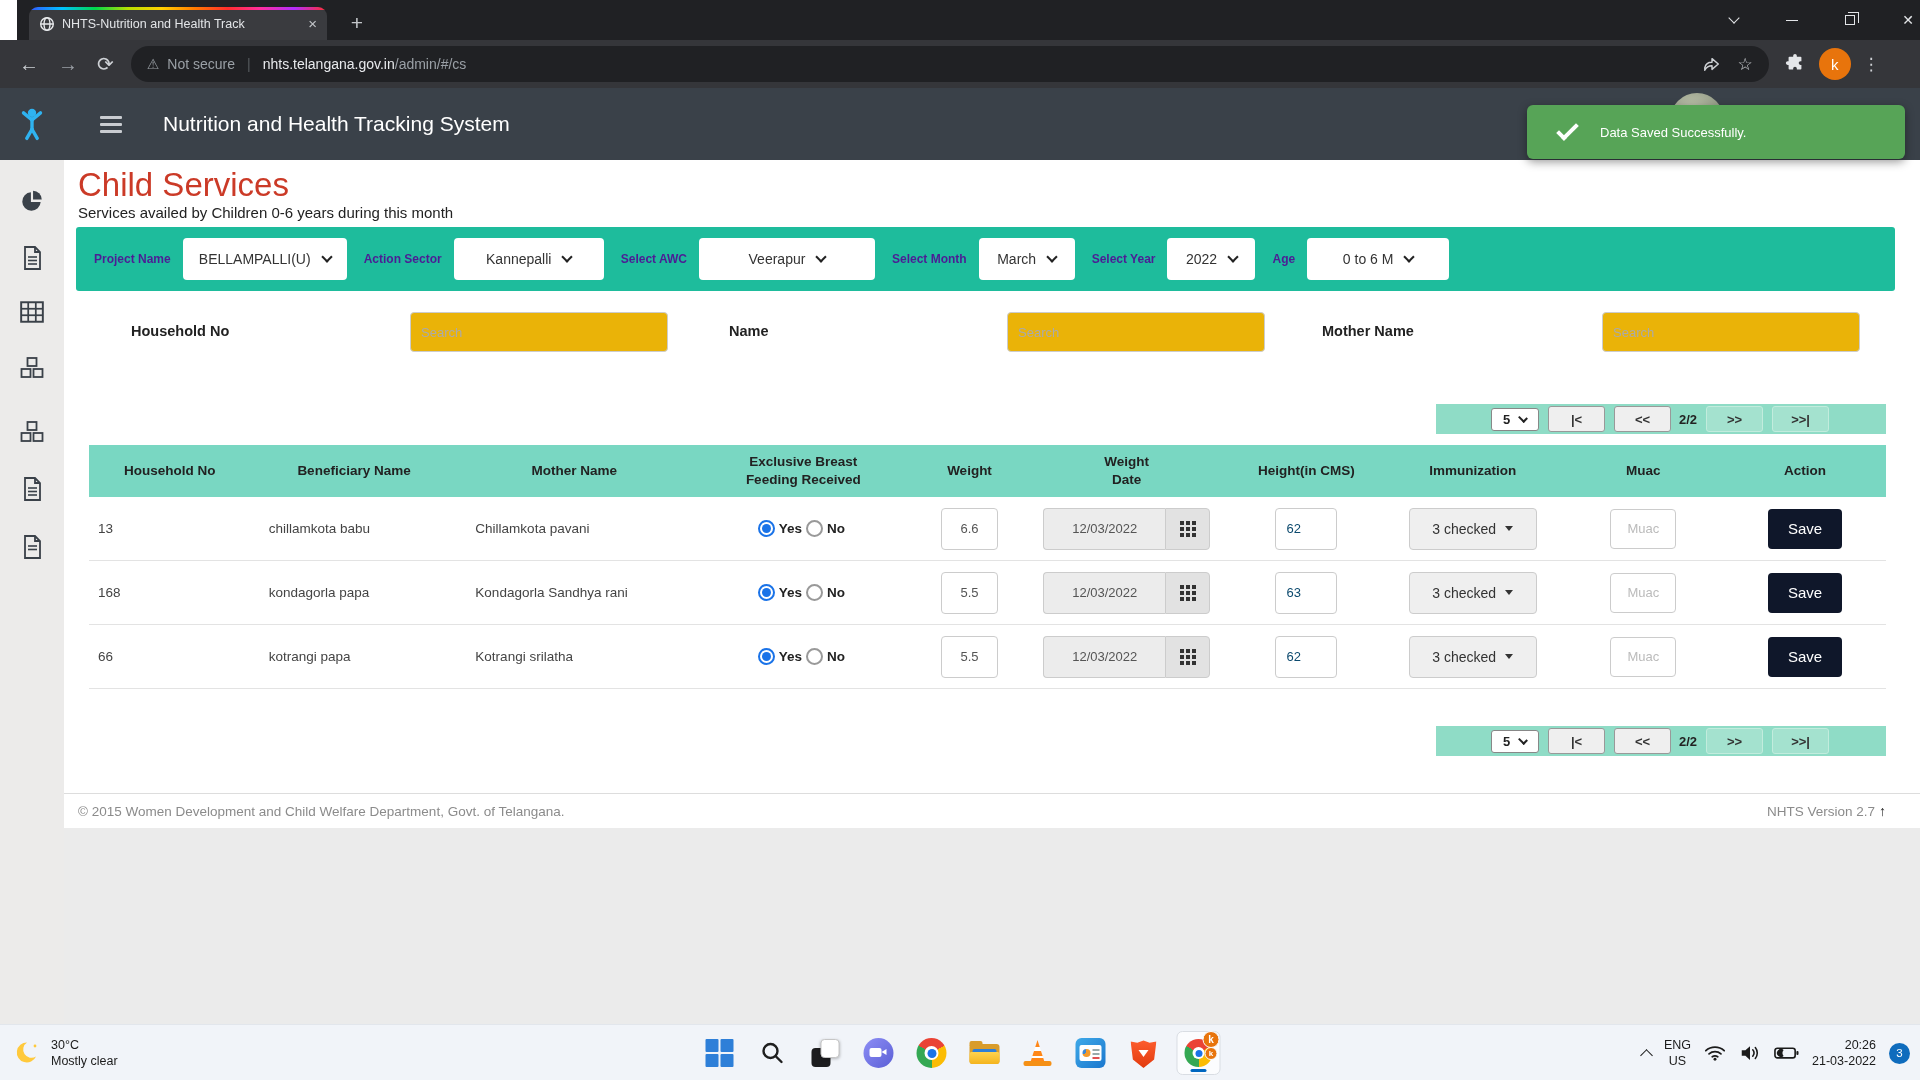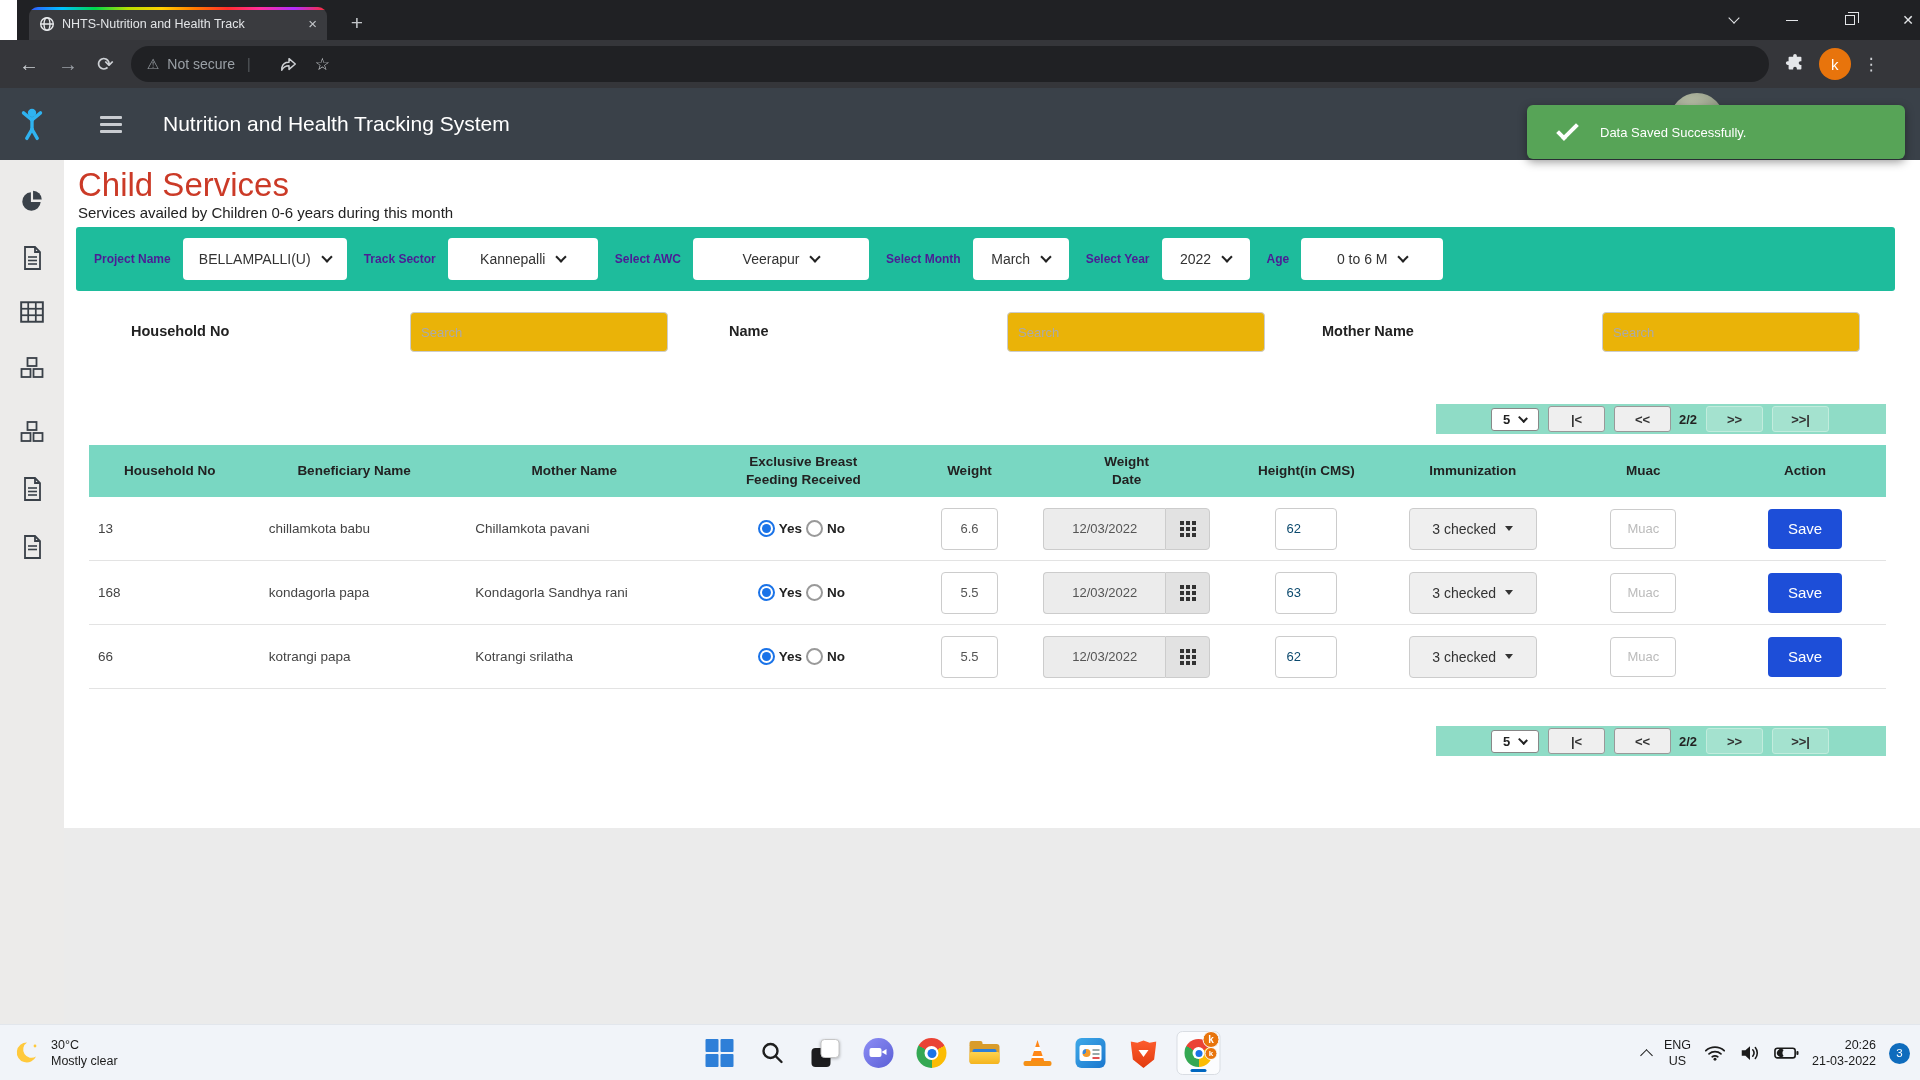--- a/index.html
+++ b/index.html
@@ -86,21 +86,21 @@
 .radio-label{font-weight:bold;font-size:13.5px;color:#222;margin:0 4px 0 4px}
 .winput{width:57px;height:42px;border:1px solid #ccc;border-radius:4px;text-align:center;font-size:13px;color:#555;background:#fff;outline:none}
 .dategrp{display:flex;height:42px}
 .dateinput{width:122px;height:42px;border:1px solid #ccc;border-right:none;border-radius:4px 0 0 4px;background:#ECECEC;text-align:center;font-size:13px;color:#555;outline:none}
 .datebtn{width:45px;height:42px;border:1px solid #ccc;border-radius:0 4px 4px 0;background:#E2E2E2;display:flex;align-items:center;justify-content:center}
 .hinput{width:62px;height:42px;border:1px solid #ccc;border-radius:4px;padding-left:10px;font-size:13px;color:#0c4a6e;background:#fff;outline:none}
 .immun-btn{width:128px;height:42px;background:#EFEFEF;border:1px solid #ccc;border-radius:4px;display:flex;align-items:center;justify-content:center;gap:9px;font-size:14px;color:#333}
 .immun-caret{width:0;height:0;border-left:4px solid transparent;border-right:4px solid transparent;border-top:5px solid #333}
 .muac-input{width:66px;height:40px;border:1px solid #ccc;border-radius:4px;text-align:center;font-size:13px;color:#555;outline:none}
 .muac-input::placeholder{color:#bbb}
-.save-btn{width:74px;height:40px;background:#1d4ed8;border:none;border-radius:4px;color:#fff;font-size:15px}
+.save-btn{width:74px;height:40px;background:#0f172a;border:none;border-radius:4px;color:#fff;font-size:15px}
 
 
 .footer{position:absolute;left:0;right:0;top:633px;height:35px;border-top:1px solid #ddd;display:flex;align-items:center;justify-content:space-between;padding:0 34px 0 14px;background:#fff}
 .foot-left{font-size:13.5px;color:#8b8b8b}
 .foot-right{font-size:13.5px;color:#8b8b8b;display:flex;align-items:center;gap:4px}
 .foot-up{color:#222;font-weight:bold;font-size:14px}
 .graybottom{position:absolute;left:0;right:0;top:668px;bottom:0;background:#EBEBEB}
 
 
 .taskbar{position:absolute;left:0;right:0;bottom:0;height:56px;background:#F1F4F9;border-top:1px solid #e2e6ec}
@@ -179,20 +179,21 @@
 </div>
 
 <div class="navbar">
   <span class="nav-ico">←</span>
   <span class="nav-ico dim">→</span>
   <span class="nav-ico">⟳</span>
   <div class="omnibox">
     <span class="ob-warn">⚠</span>
     <span>Not secure</span>
     <span class="ob-div">|</span>
+    <span class="ob-url"><span class="ob-domain">nhts.telangana.gov.in</span><span class="ob-path">/admin/#/cs</span></span>
     <svg class="ob-ico" width="20" height="18" viewBox="0 0 22 20">
         <path d="M3 17v-3a8 8 0 0 1 8-6V4l7 6-7 6v-4a9 9 0 0 0-8 5z" fill="none" stroke="#ced1d5" stroke-width="1.6" stroke-linejoin="round"></path>
       </svg>
     <span class="ob-ico">☆</span>
   </div>
   <svg class="ext-ico" width="22" height="22" viewBox="0 0 24 24">
       <path d="M10 3a2 2 0 0 1 4 0v1h4a1 1 0 0 1 1 1v4h-1a2 2 0 0 0 0 4h1v4a1 1 0 0 1-1 1h-4v-1a2 2 0 0 0-4 0v1H6a1 1 0 0 1-1-1v-4H4a2 2 0 0 1 0-4h1V5a1 1 0 0 1 1-1h4z" fill="#e4e6e9"></path>
     </svg>
   <div class="prof">k</div>
   <span class="menu3">⋮</span>
@@ -298,21 +299,21 @@
   <div class="content">
     <div class="page-title">Child Services</div>
     <div class="page-sub">Services availed by Children 0-6 years during this month</div>
 
     <div class="filterbar">
       <span class="flabel">Project Name</span>
       <div class="fselect fs1">
           <span>BELLAMPALLI(U)</span>
           <span class="chev"></span>
         </div>
-      <span class="flabel">Track Sector</span>
+      <span class="flabel">Action Sector</span>
       <div class="fselect fs2">
           <span>Kannepalli</span>
           <span class="chev"></span>
         </div>
       <span class="flabel">Select AWC</span>
       <div class="fselect fs3">
           <span>Veerapur</span>
           <span class="chev"></span>
         </div>
       <span class="flabel">Select Month</span>
@@ -523,20 +524,27 @@
           <span>5</span>
           <span class="chev"></span>
         </div>
       <div class="pag-btn">|&lt;</div>
       <div class="pag-btn">&lt;&lt;</div>
       <span class="pag-pos">2/2</span>
       <div class="pag-btn dis">&gt;&gt;</div>
       <div class="pag-btn dis">&gt;&gt;|</div>
     </div>
 
+    <div class="footer">
+      <span class="foot-left">© 2015 Women Development and Child Welfare Department, Govt. of Telangana.</span>
+      <span class="foot-right">
+          <span>NHTS Version 2.7</span>
+          <span class="foot-up">↑</span>
+        </span>
+    </div>
     <div class="graybottom"></div>
   </div>
 </div>
 
 <div class="taskbar">
   <div class="weather">
     <svg width="28" height="28" viewBox="0 0 28 28">
         <path d="M22 17.5A10 10 0 1 1 13 3.5a8 8 0 0 0 9 14z" fill="#FFC93C"></path>
         <circle cx="21" cy="7" r="1.4" fill="#FFC93C"></circle>
       </svg>

